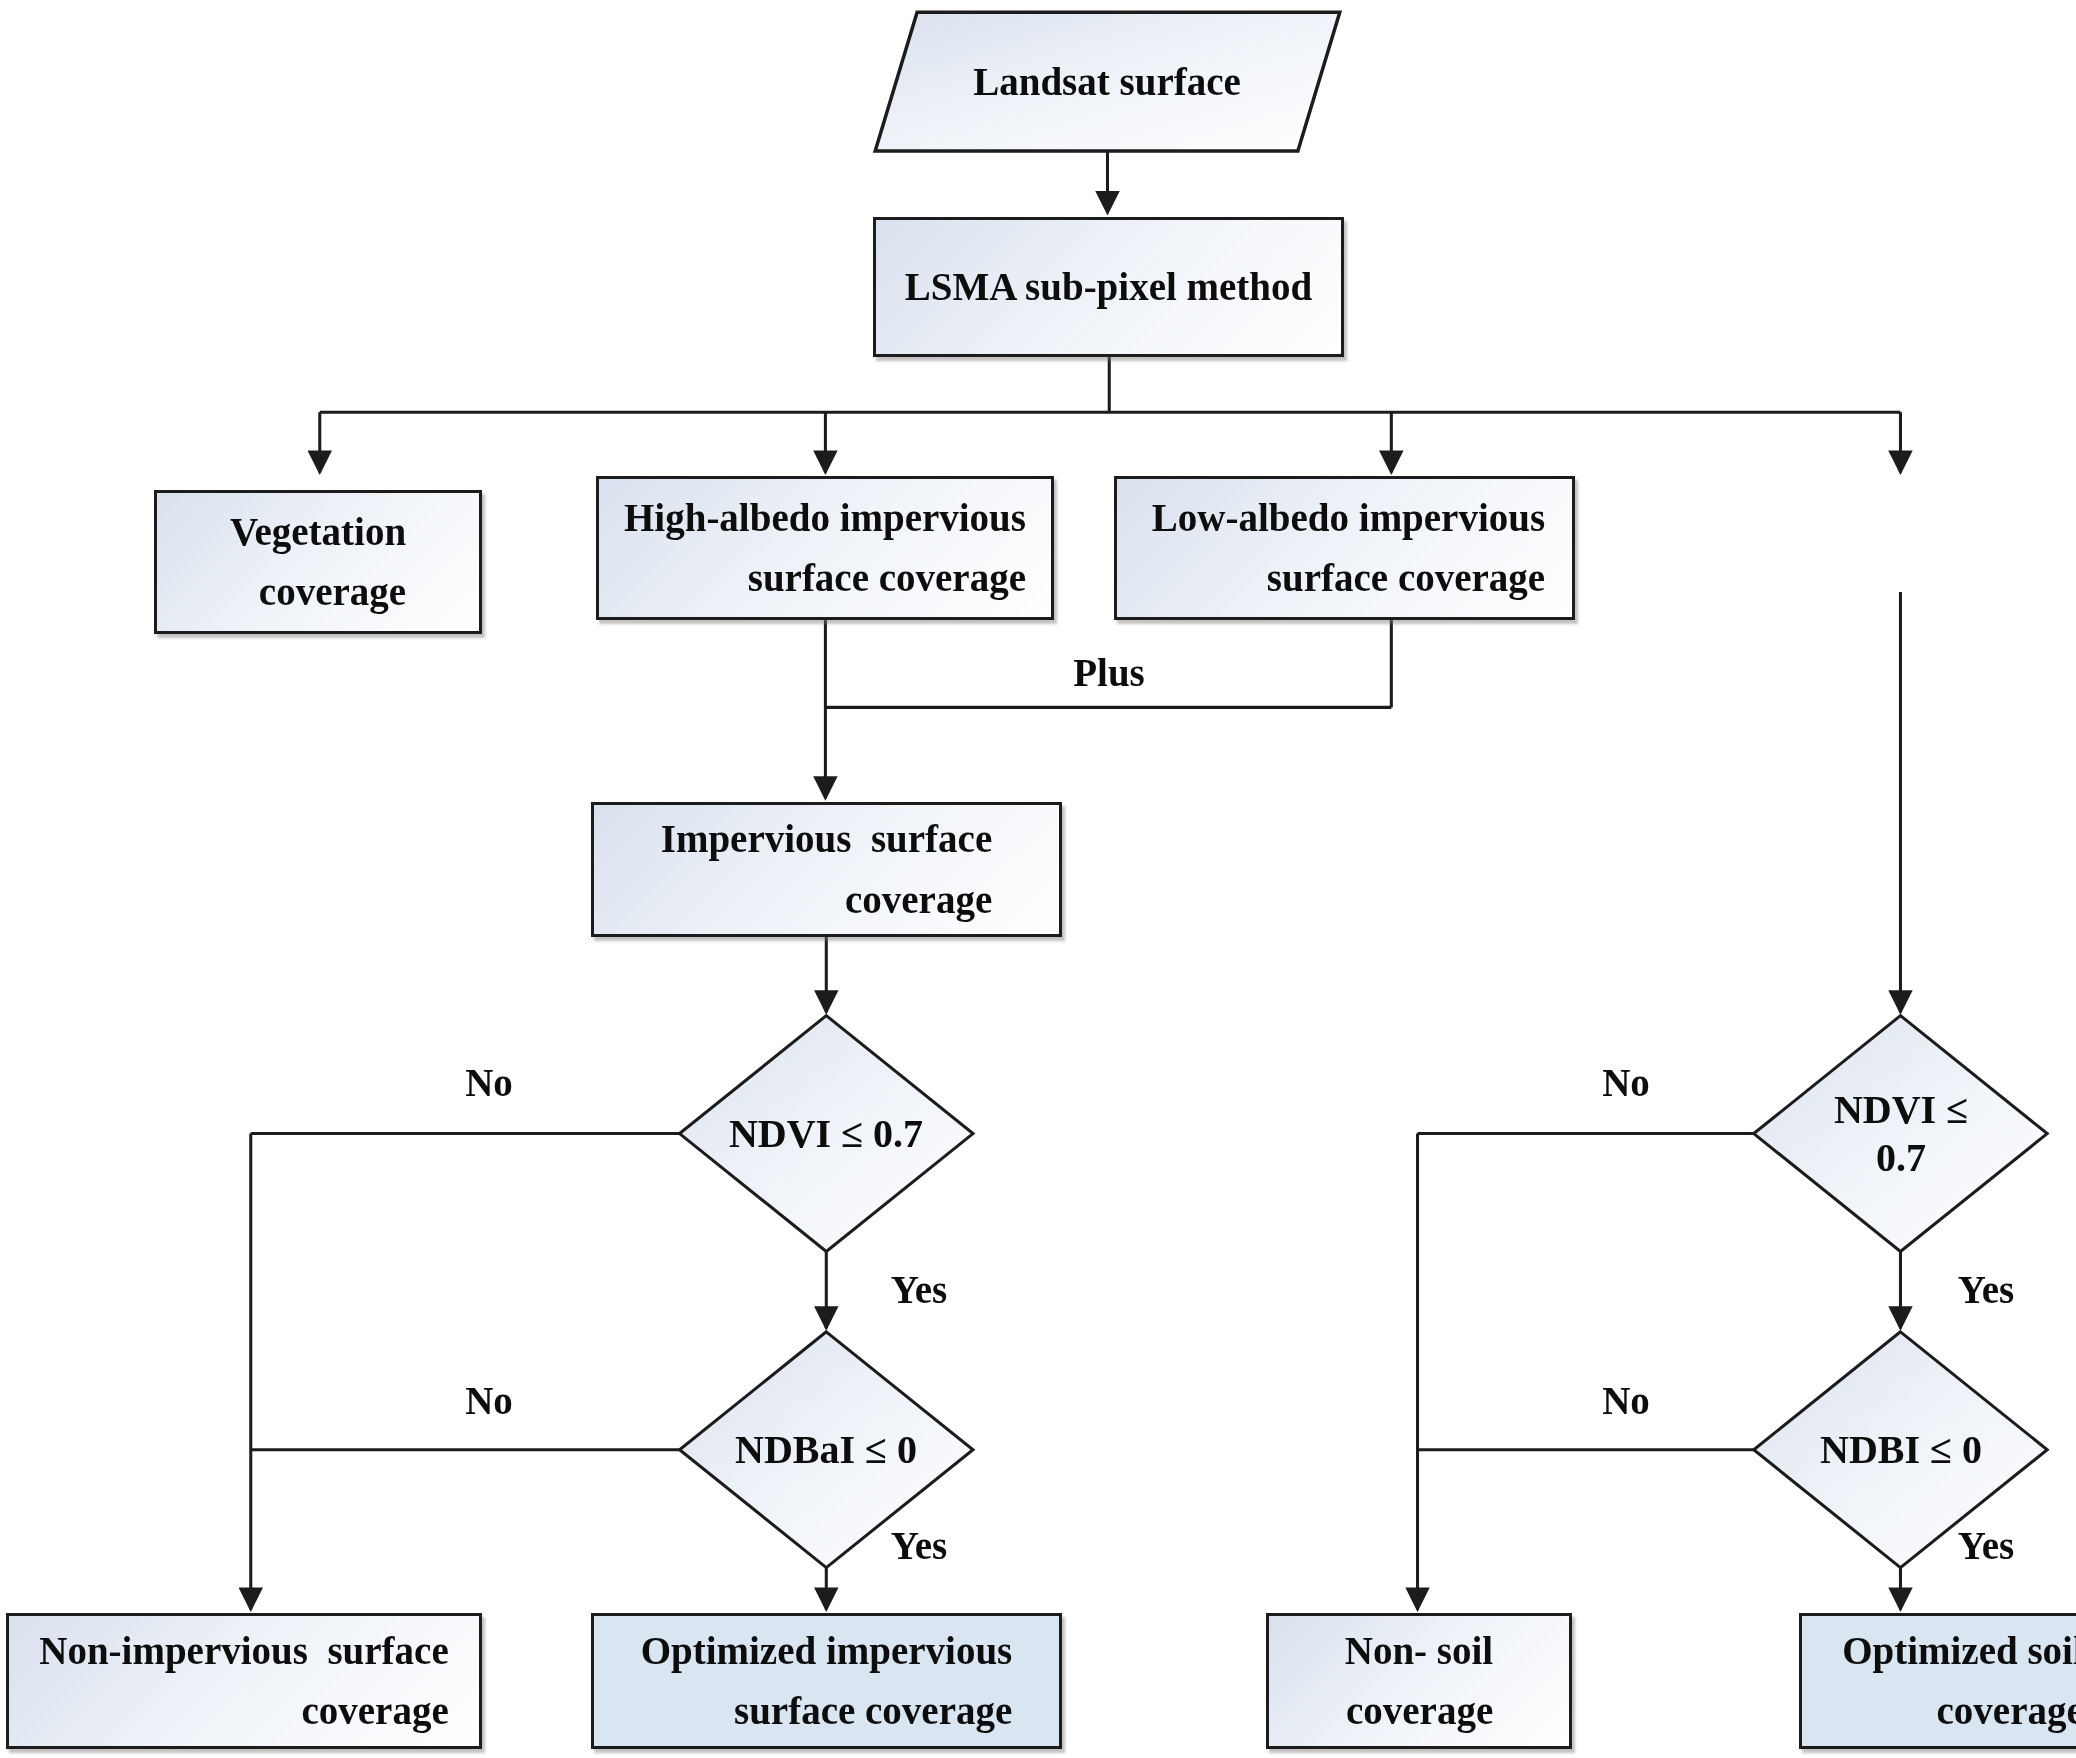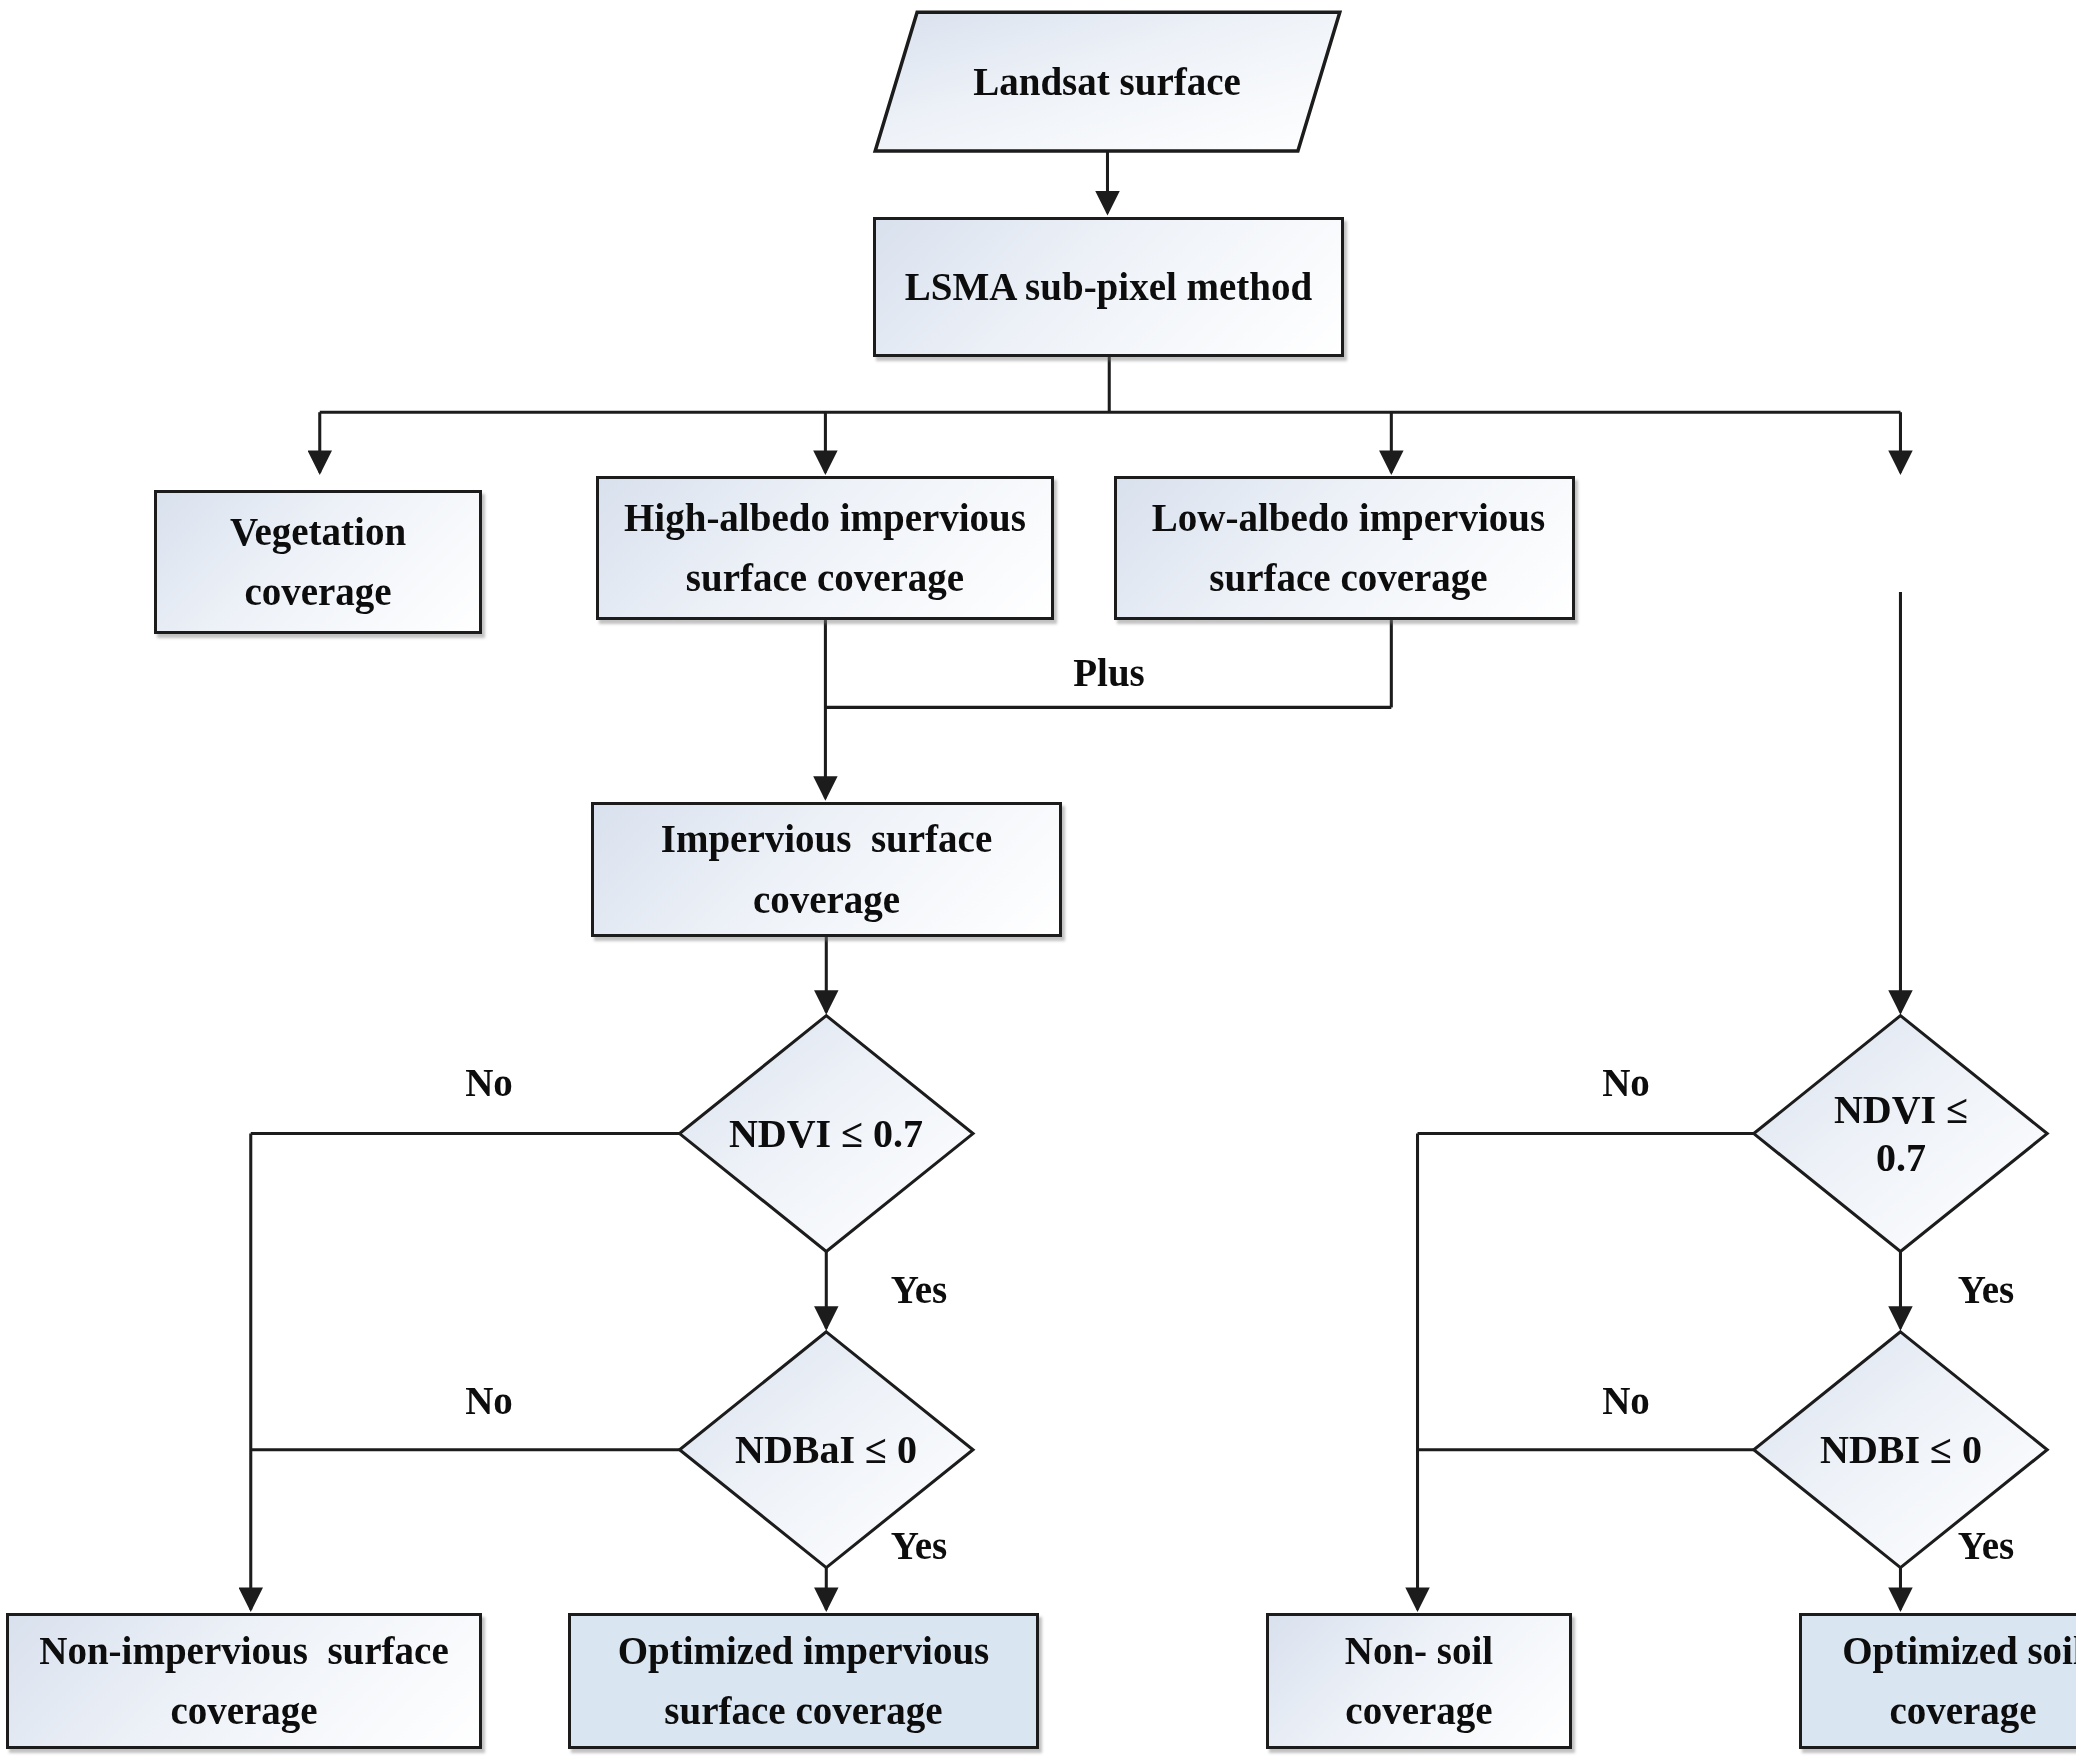--- a/index.html
+++ b/index.html
@@ -5,21 +5,21 @@
   html,body{margin:0;padding:0;background:#ffffff;}
   body{width:2077px;height:1758px;font-family:"Liberation Serif","DejaVu Serif",serif;}
   #canvas{position:relative;width:2077px;height:1758px;background:#ffffff;overflow:hidden;}
   #wires{position:absolute;left:0;top:0;width:2077px;height:1758px;}
   .node{
     position:absolute;
     box-sizing:border-box;
     border:3.5px solid #1c1c1c;
     background:linear-gradient(135deg,#d9e1ee 0%,#eef2f8 45%,#ffffff 100%);
     display:flex;align-items:center;justify-content:center;
-    text-align:center;
+    text-align:right;
     font-weight:bold;font-size:39px;line-height:1.55;color:#0d0d0d;
     white-space:pre-wrap;
     box-shadow:2.6px 3.5px 2.6px rgba(120,120,120,.45);
   }
   .node.highlight{background:#d9e5f1;}
   .lbl{
     position:absolute;
     transform:translate(-50%,-50%);
     font-weight:bold;font-size:39px;color:#0d0d0d;
     white-space:pre-wrap;text-align:center;line-height:1.2;
@@ -91,21 +91,21 @@
   <div class="node" style="left:1114px;top:476px;width:461px;height:144px;padding-left:8px;">Low-albedo impervious
 surface coverage</div>
 
 
   <div class="node" style="left:591px;top:802px;width:471px;height:135px;">Impervious  surface
 coverage</div>
 
   <div class="node" style="left:6px;top:1613px;width:476px;height:136px;">Non-impervious  surface
 coverage</div>
 
-  <div class="node highlight" style="left:568px;top:1613px;width:471px;height:136px;">Optimized impervious
+  <div class="node highlight" style="left:591px;top:1613px;width:471px;height:136px;">Optimized impervious
 surface coverage</div>
 
   <div class="node" style="left:1266px;top:1613px;width:306px;height:136px;">Non- soil
 coverage</div>
 
   <div class="node highlight" style="left:1799px;top:1613px;width:328px;height:136px;">Optimized soil
 coverage</div>
 
   <div class="lbl dlabel" style="left:826px;top:1134px;">NDVI ≤ 0.7</div>
   <div class="lbl dlabel" style="left:826px;top:1450px;">NDBaI ≤ 0</div>

